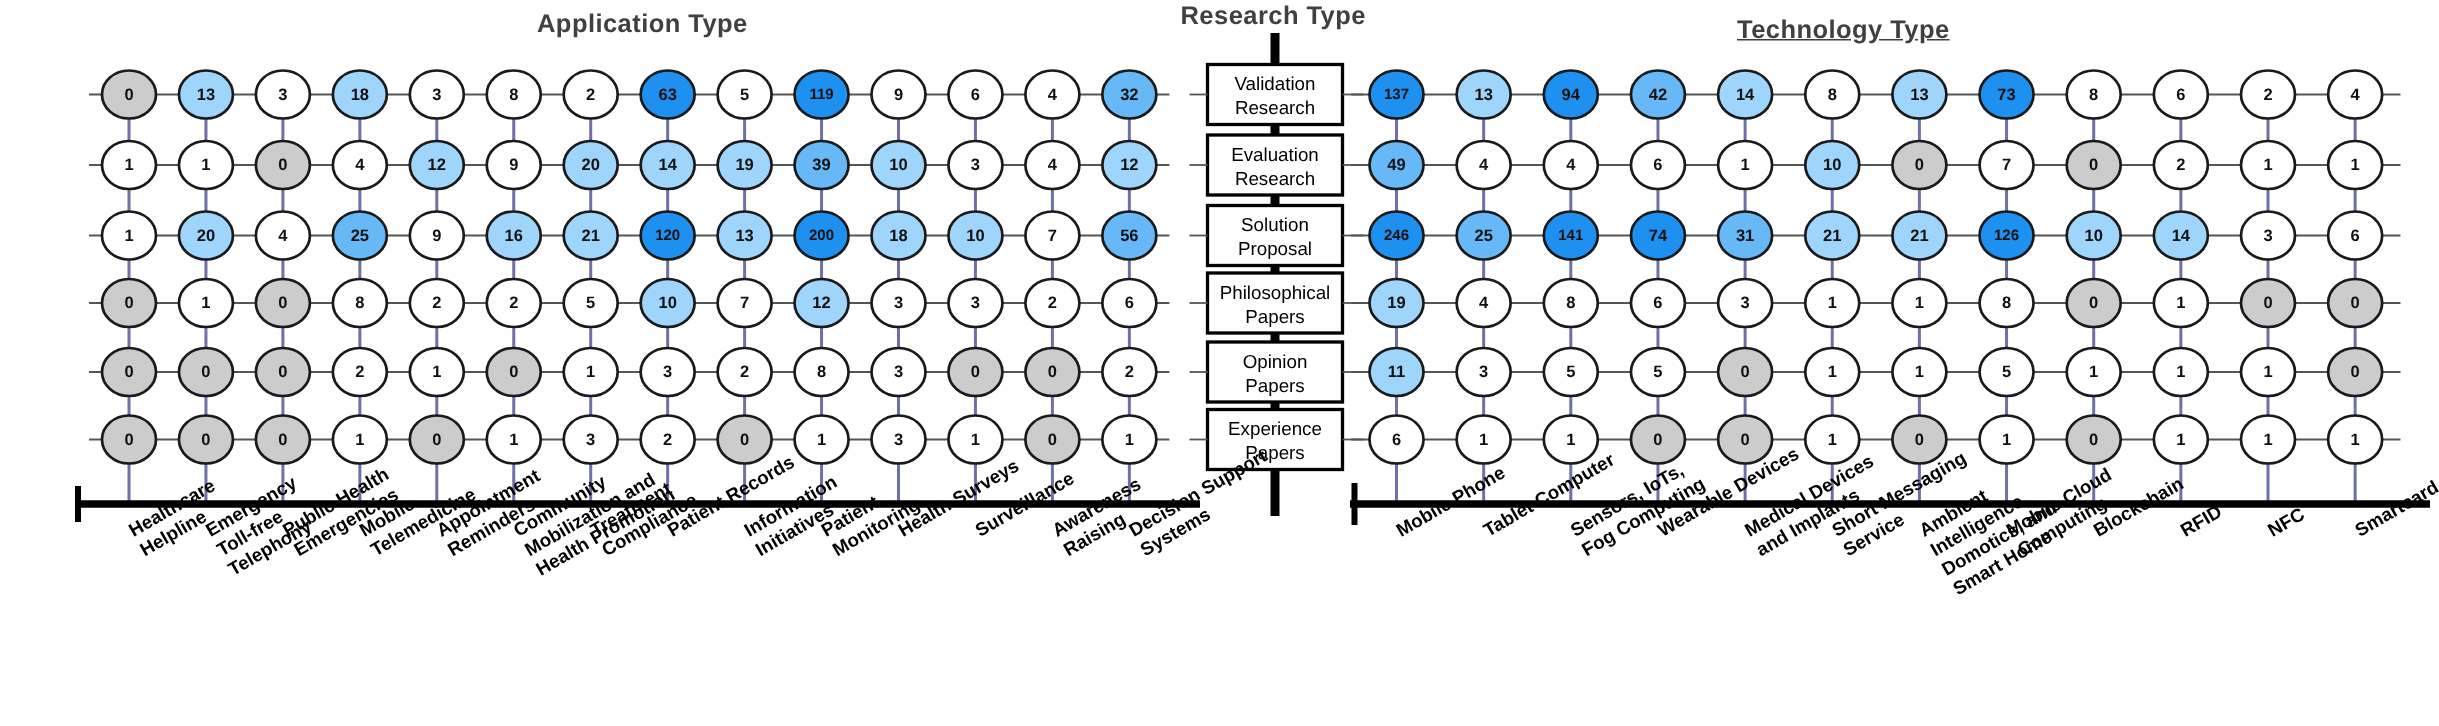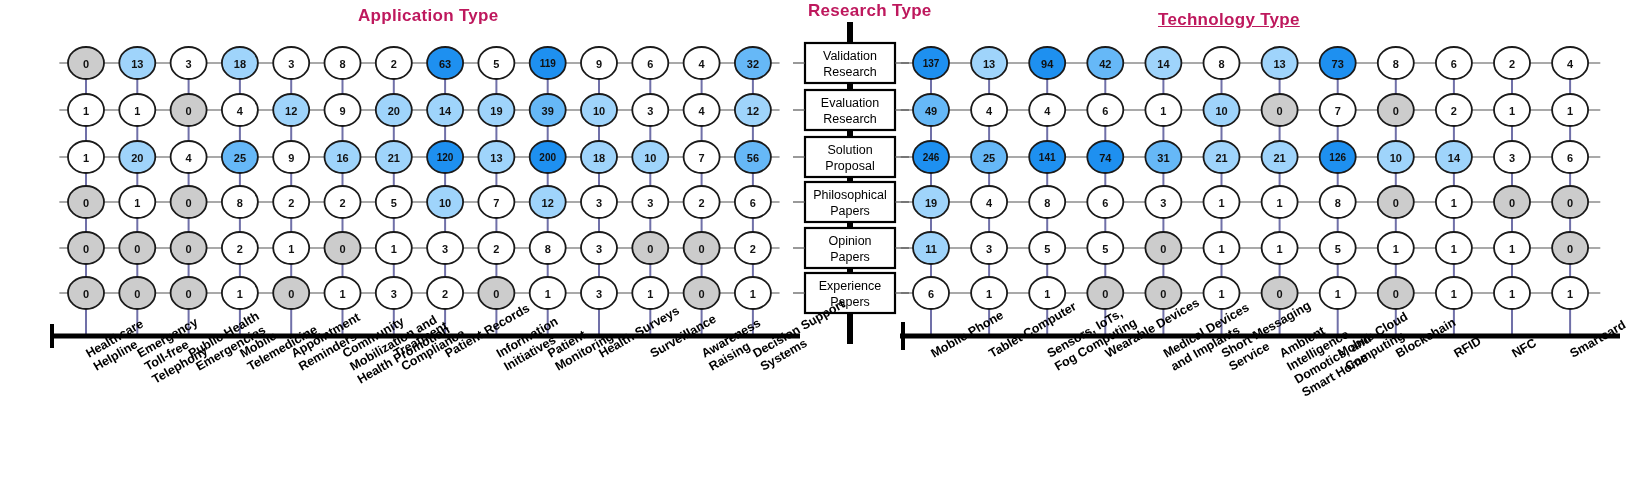--- a/index.html
+++ b/index.html
@@ -1,23 +1,23 @@
 <!DOCTYPE html>
 <html><head>
 <meta charset="utf-8">
 <style>
   html,body{margin:0;padding:0;background:#fff;}
   body{width:1626px;height:484px;position:relative;overflow:hidden;
        font-family:"Liberation Sans","DejaVu Sans",sans-serif;}
   .root{position:absolute;inset:0;}
 
-  .title{position:absolute;color:#be185d;font-weight:bold;font-size:17px;
+  .title{position:absolute;color:#404040;font-weight:bold;font-size:17px;
          letter-spacing:.3px;white-space:nowrap;}
   #title-app{left:358px;top:6px;}
-  #title-res{left:787px;top:1px;margin-left:21px;}
+  #title-res{left:787px;top:1px;}
   #title-tech{left:1158px;top:10px;text-decoration:underline;}
 
   svg.layer{position:absolute;left:0;top:0;width:1626px;height:484px;overflow:visible;}
 
   .bub-txt{font-family:"Liberation Sans","DejaVu Sans",sans-serif;
            font-weight:bold;font-size:11px;fill:#111;text-anchor:middle;
            dominant-baseline:central;}
   .bub-txt.small{font-size:10px;}
   .rbox-txt{font-family:"Liberation Sans","DejaVu Sans",sans-serif;
             font-size:12.5px;fill:#000;text-anchor:middle;}

